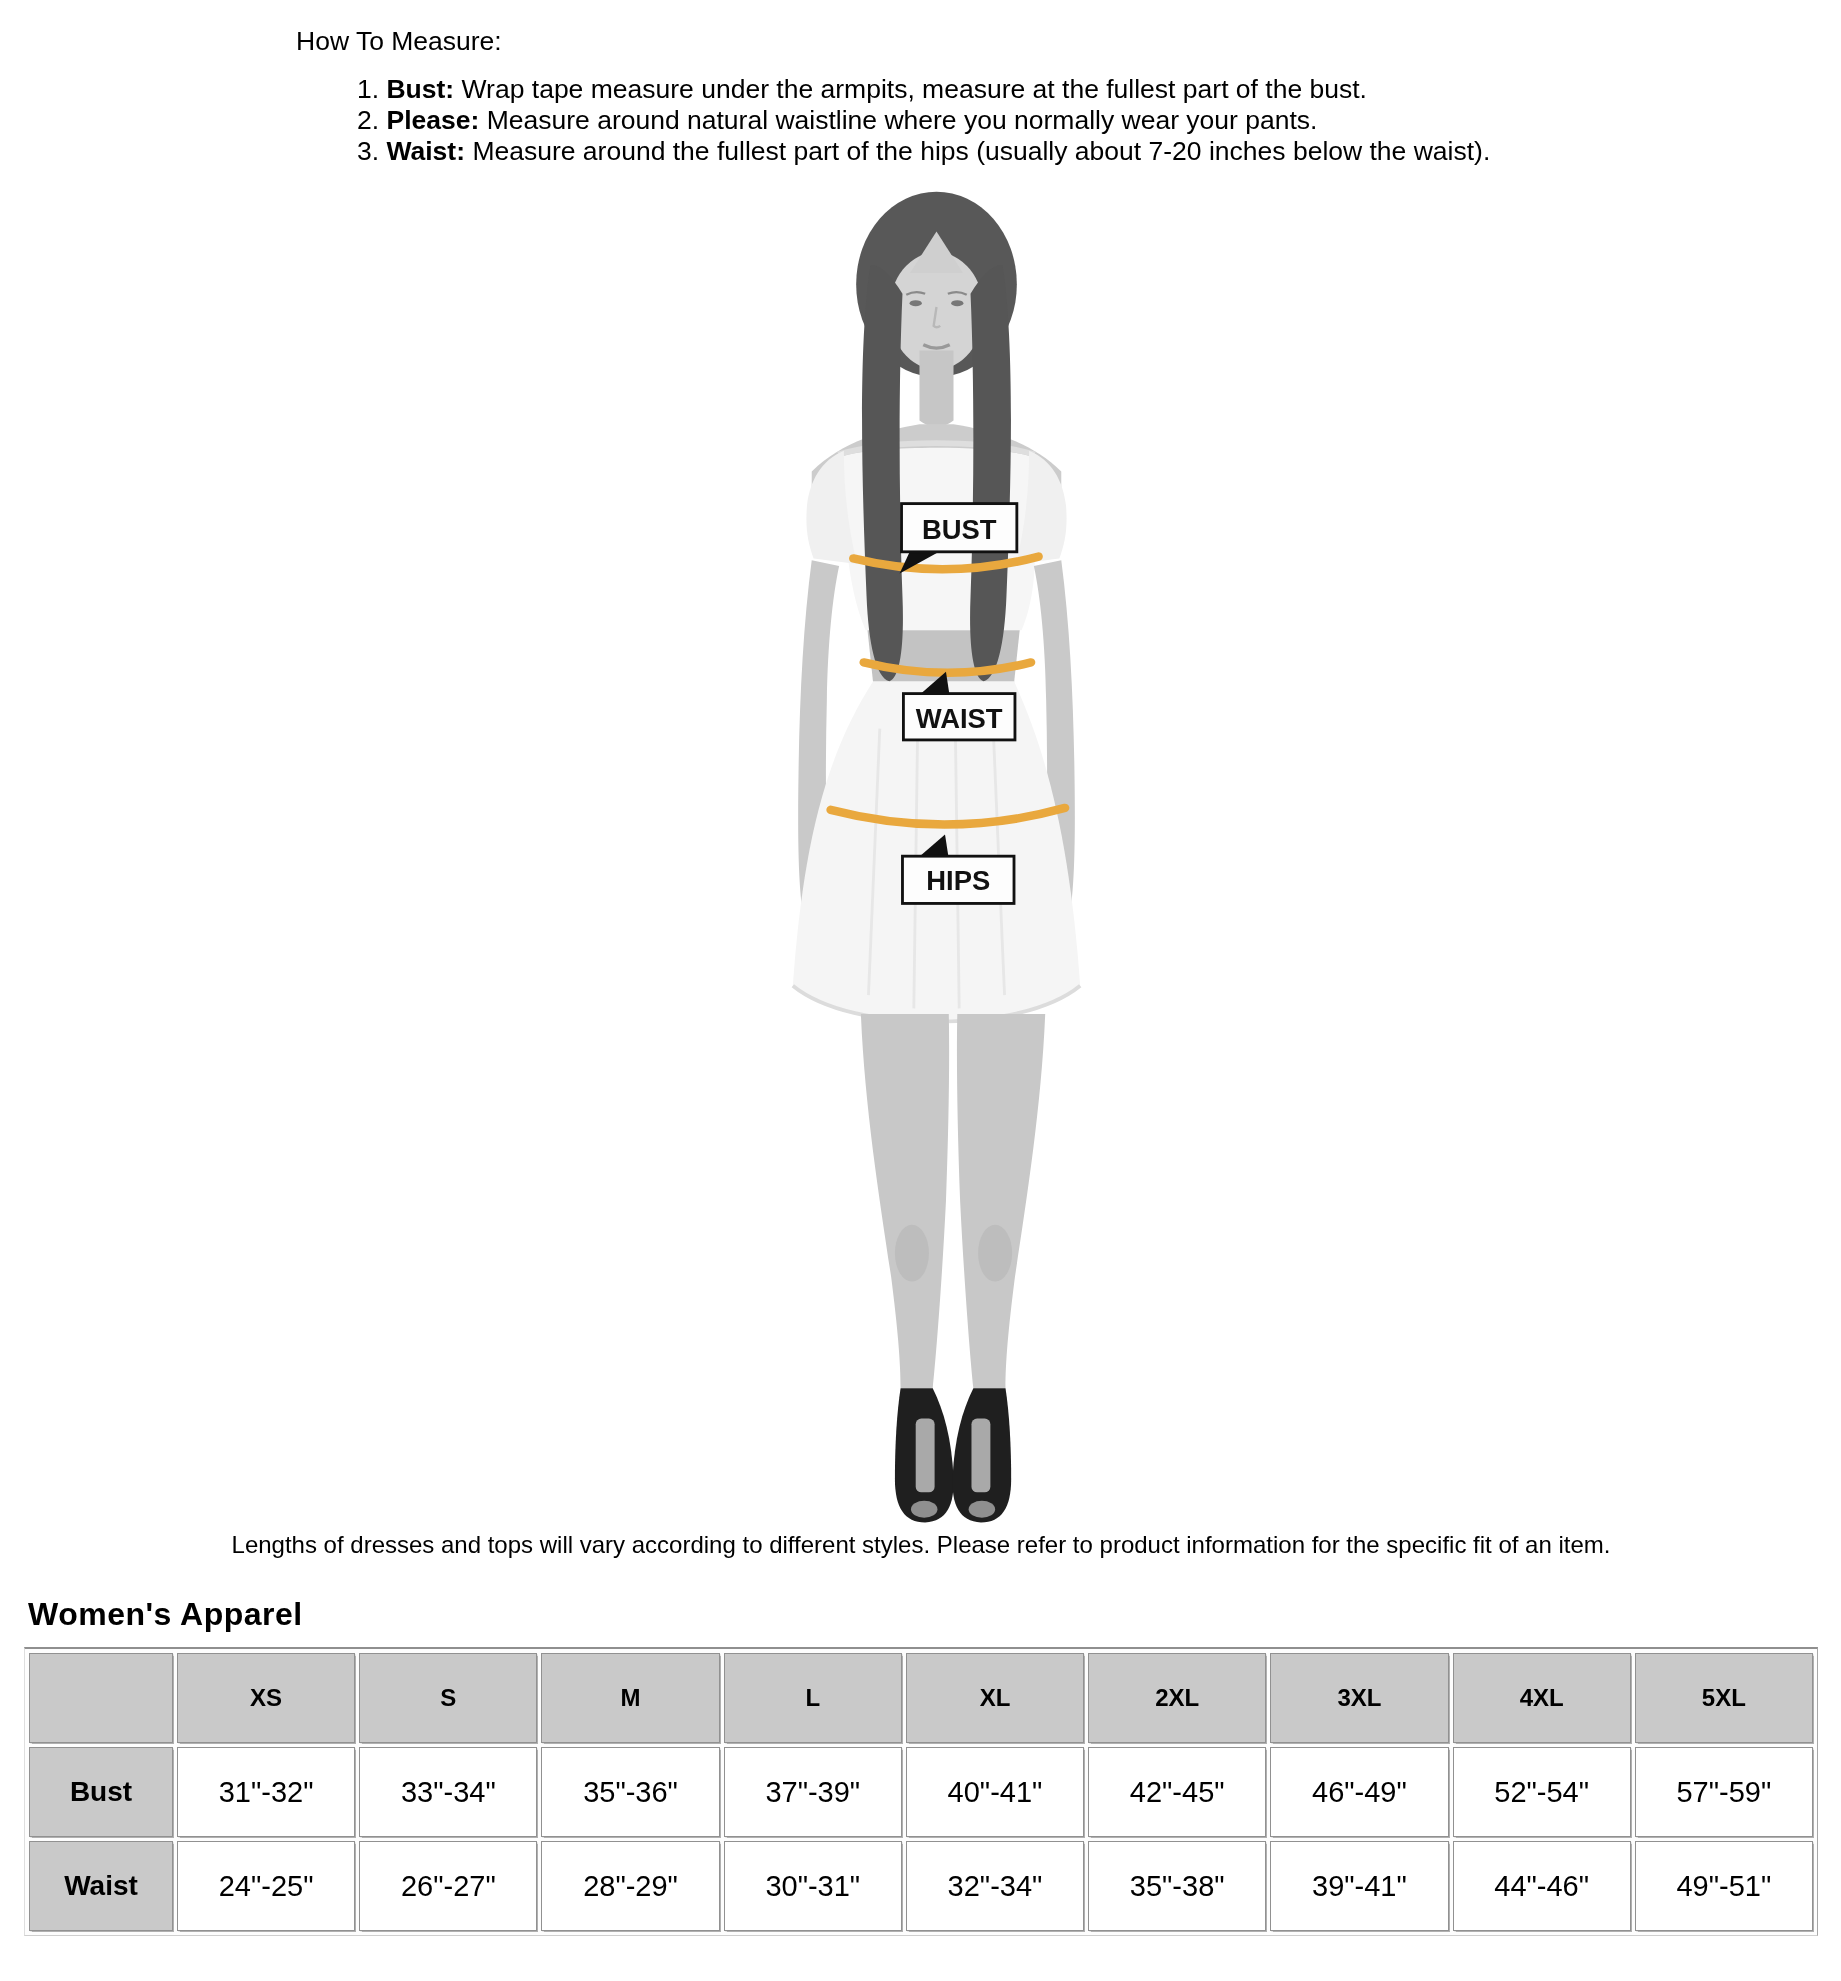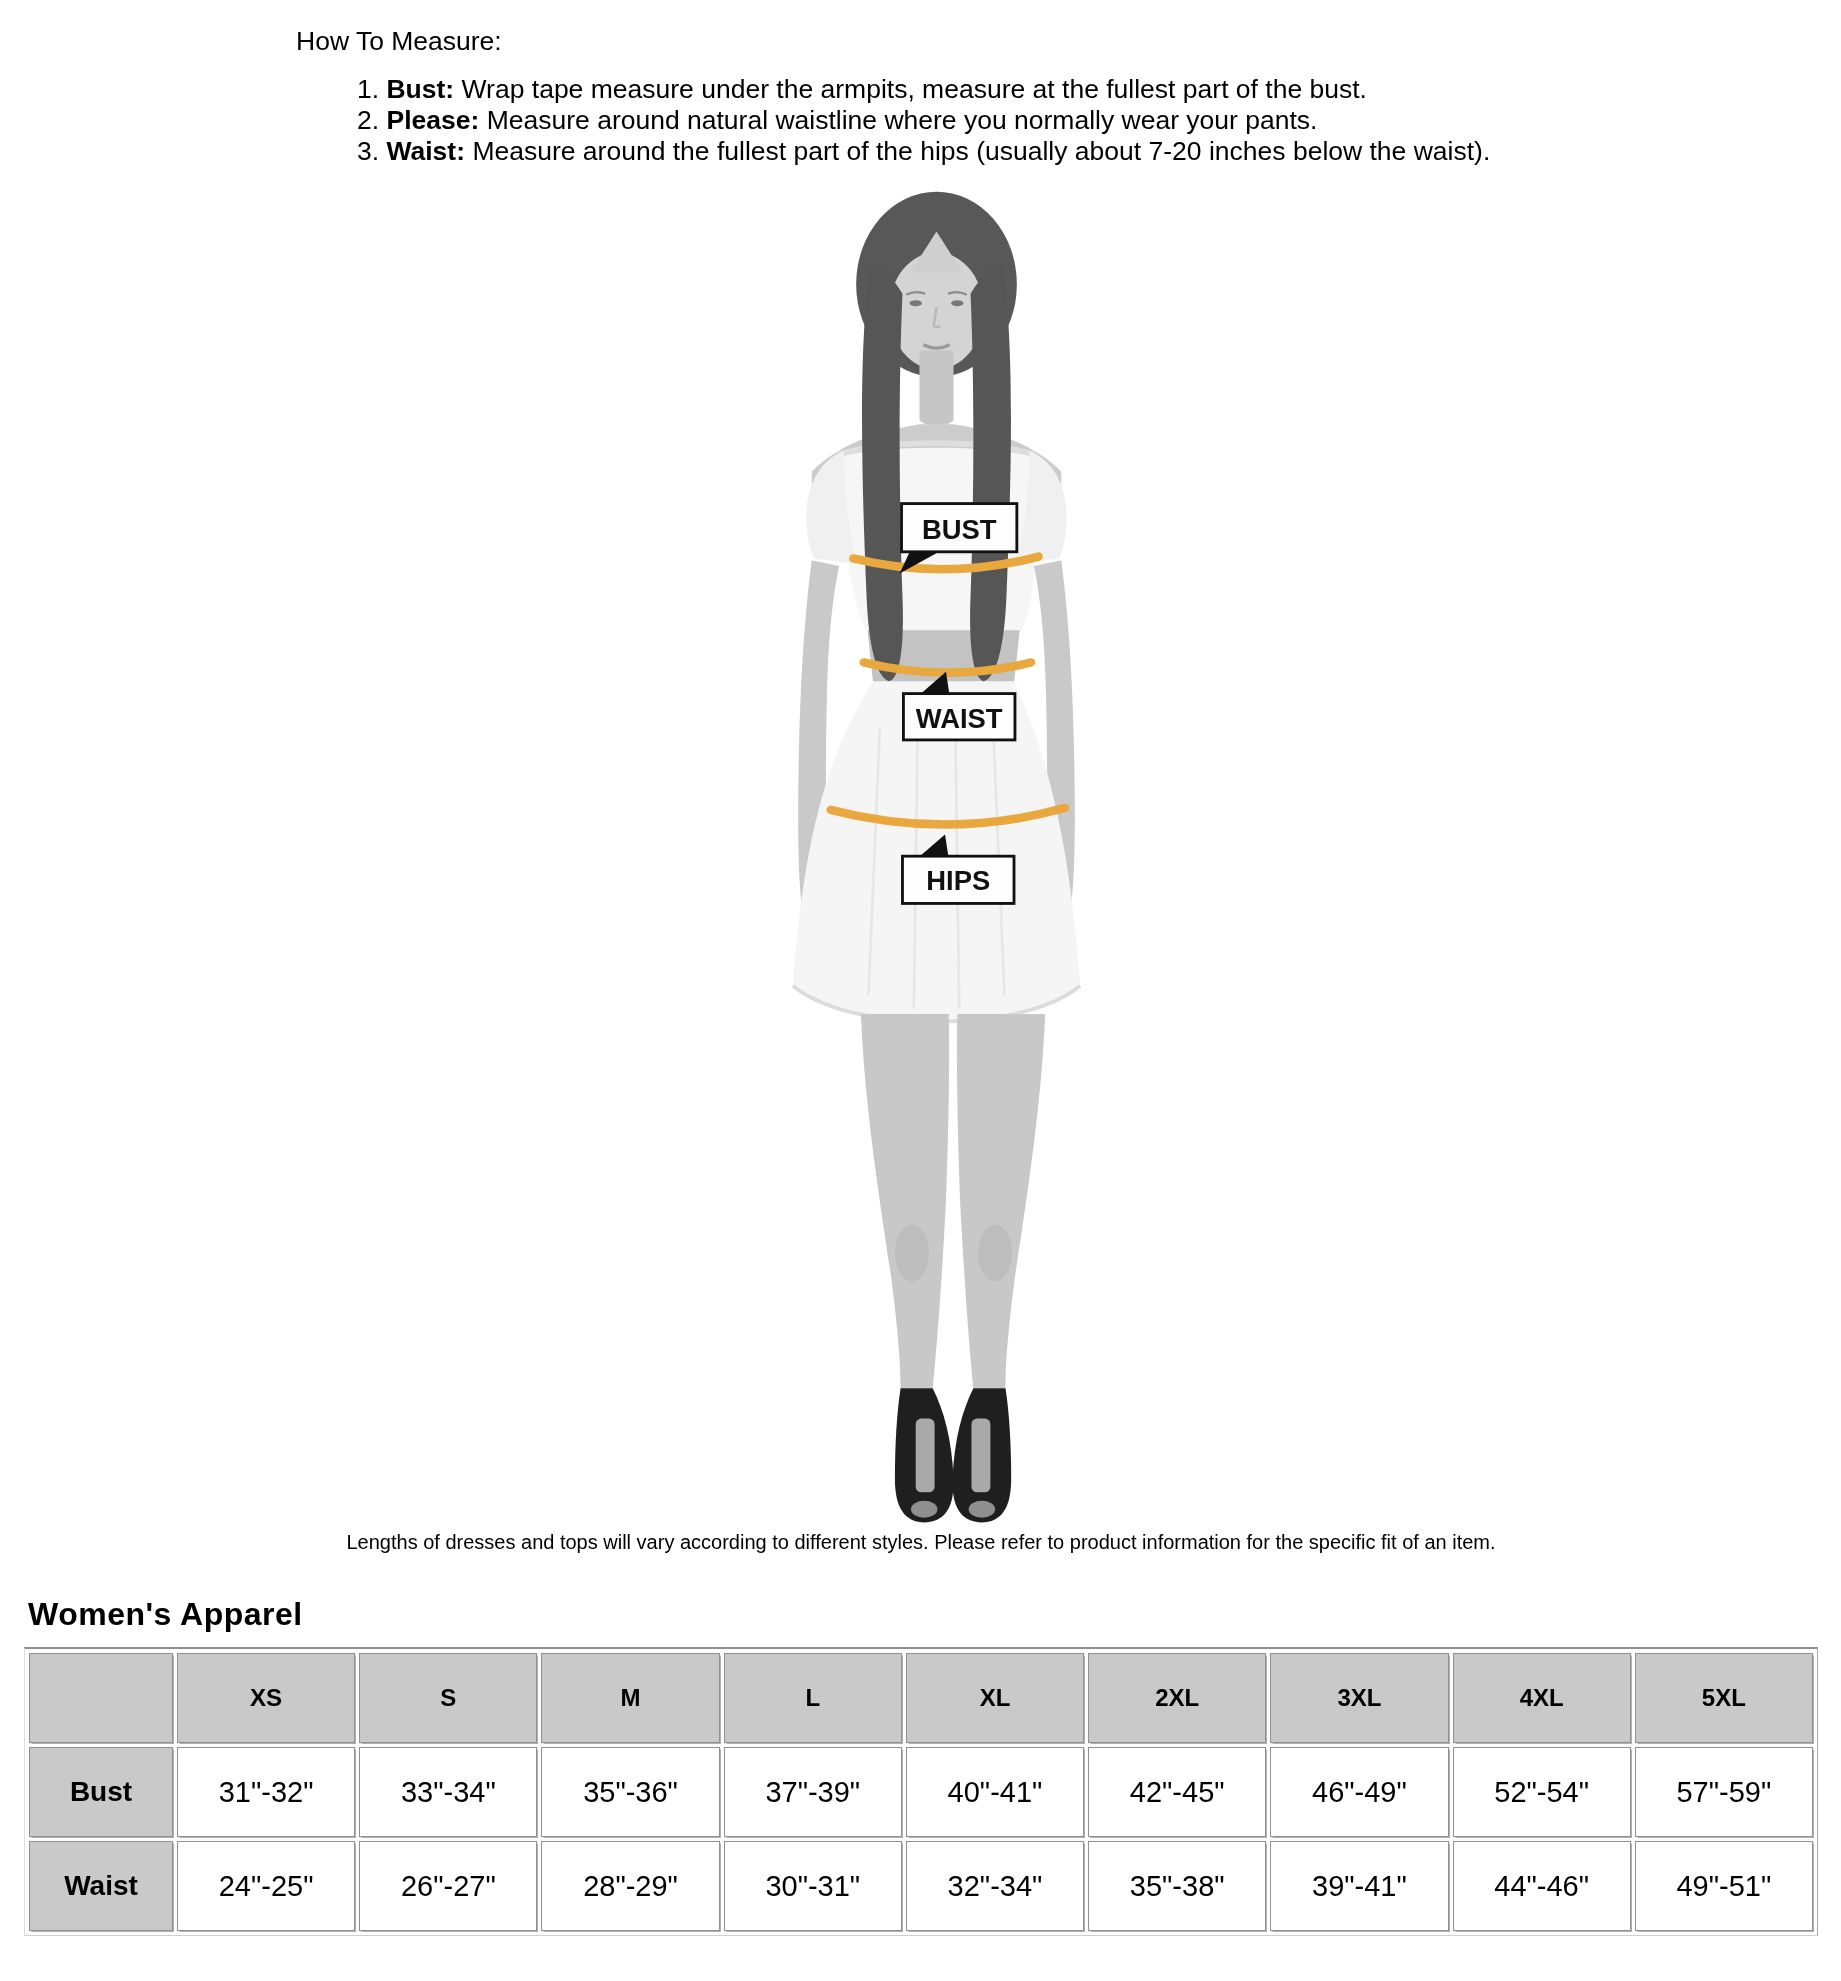--- a/index.html
+++ b/index.html
@@ -31,21 +31,21 @@
   }
   .figure-wrap svg { display: block; width: 397px; height: 1382px; }
   .figure-wrap text {
     font-family: "Liberation Sans", sans-serif;
     font-weight: 700; font-size: 29px; fill: #111;
   }
 
   
   .fit-note {
     position: absolute; top: 1531px; left: 0; width: 100%;
-    text-align: center; font-size: 20px; font-weight: 400;
+    text-align: center; font-size: 24px; font-weight: 400;
   }
 
   
   .section-heading {
     position: absolute; left: 28px; top: 1596px;
     font-size: 32px; font-weight: 700; letter-spacing: 0.5px;
   }
   .size-table {
     position: absolute; left: 24px; top: 1647px;
     width: 1794px;

